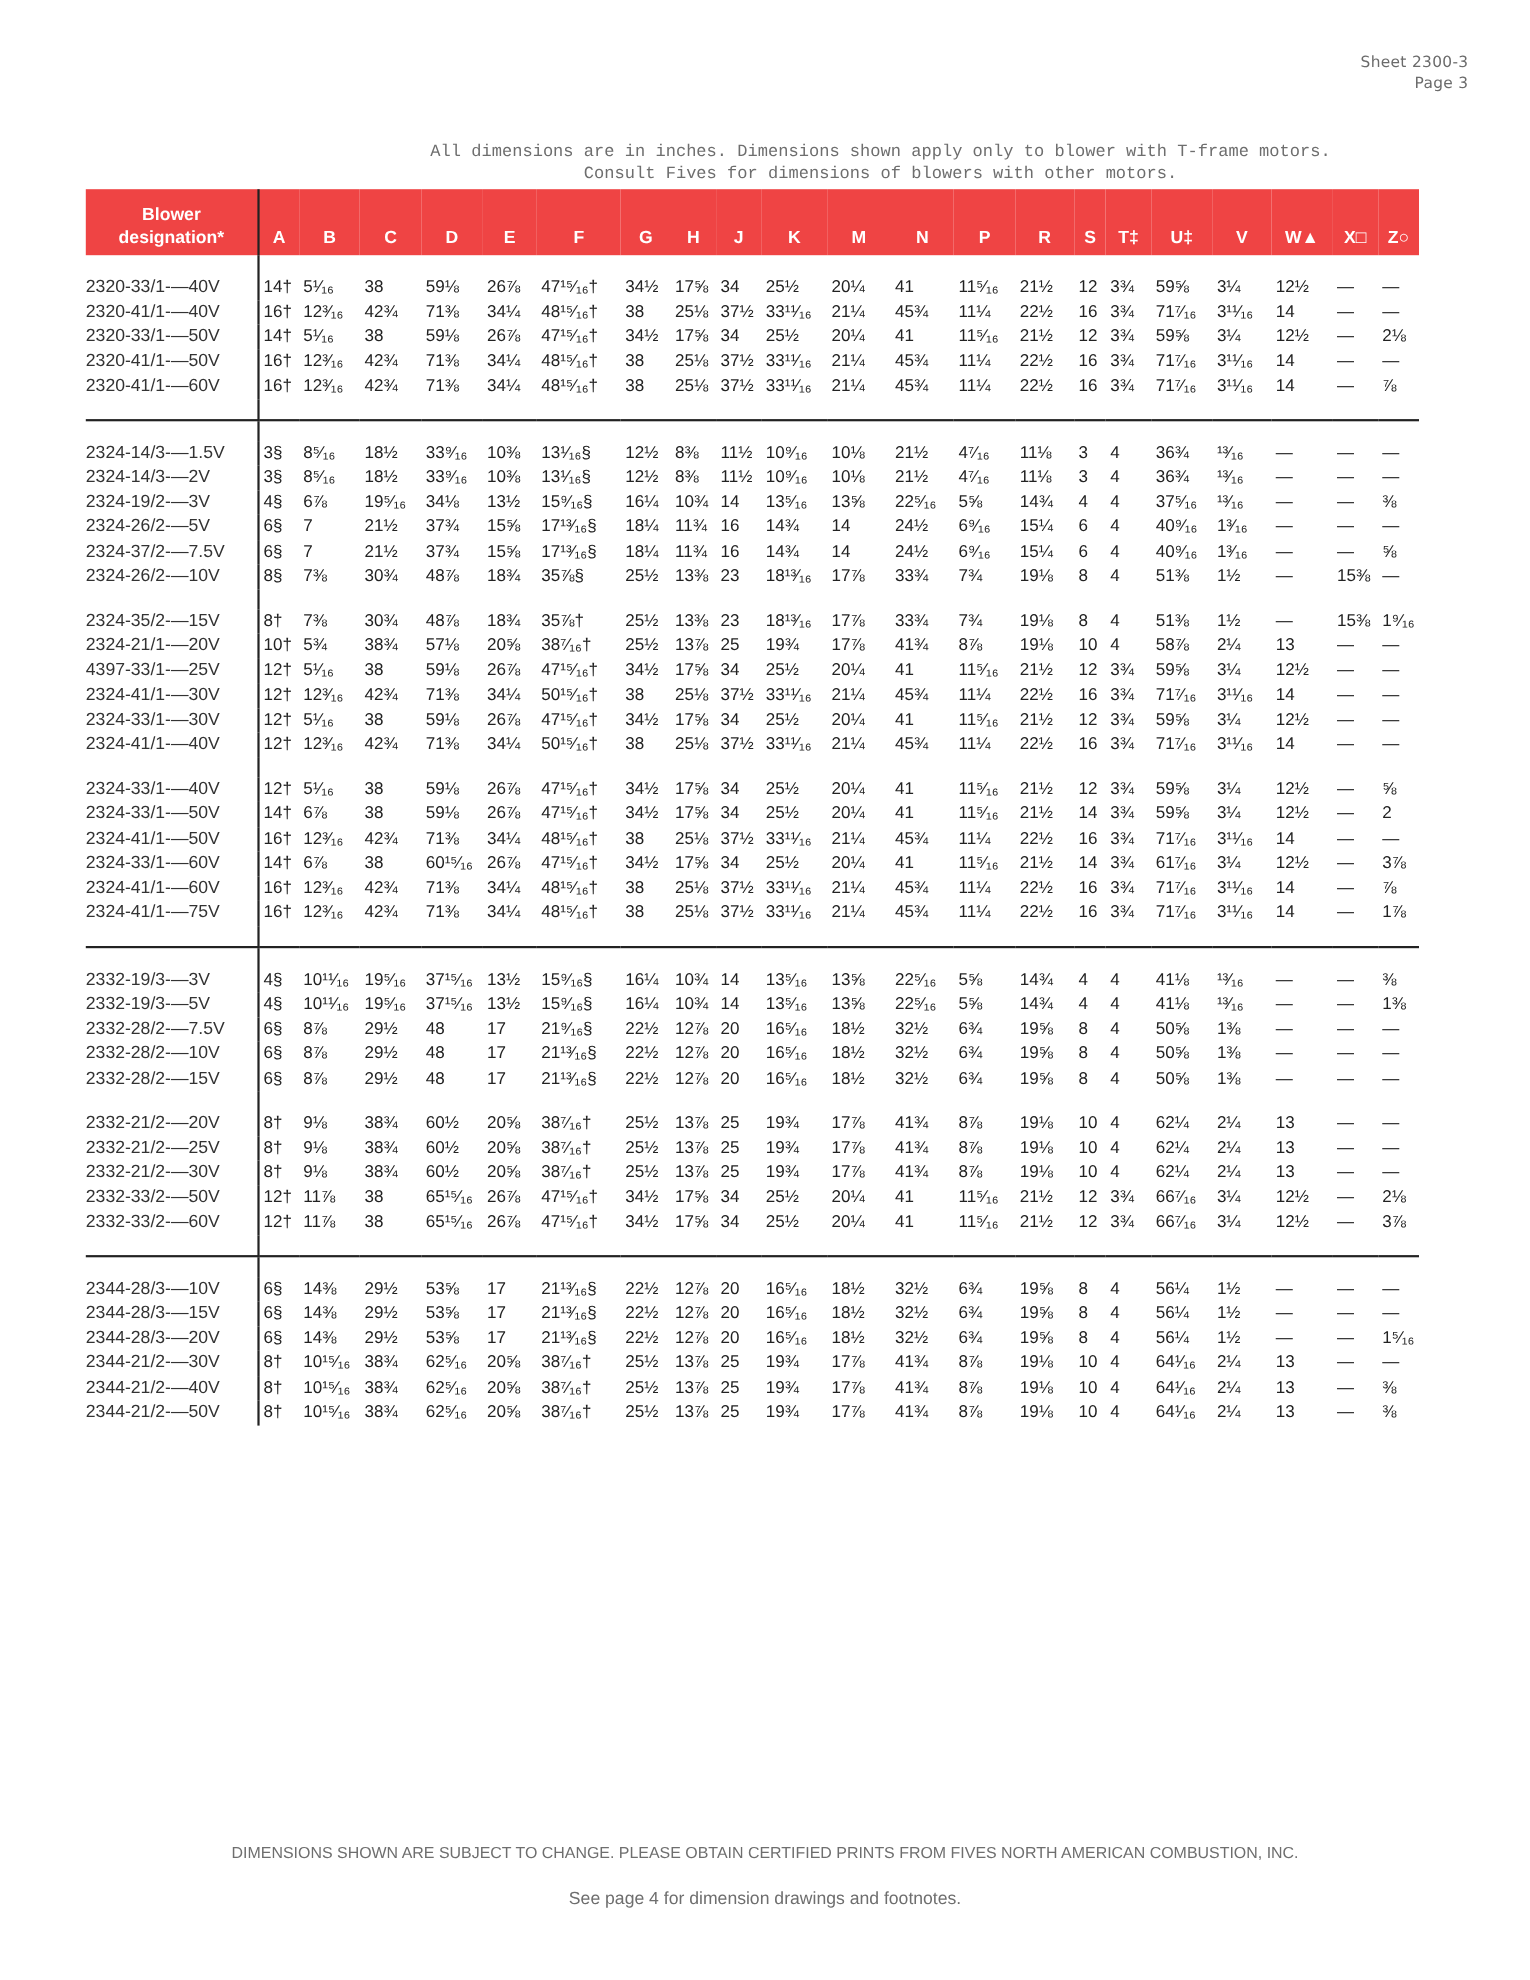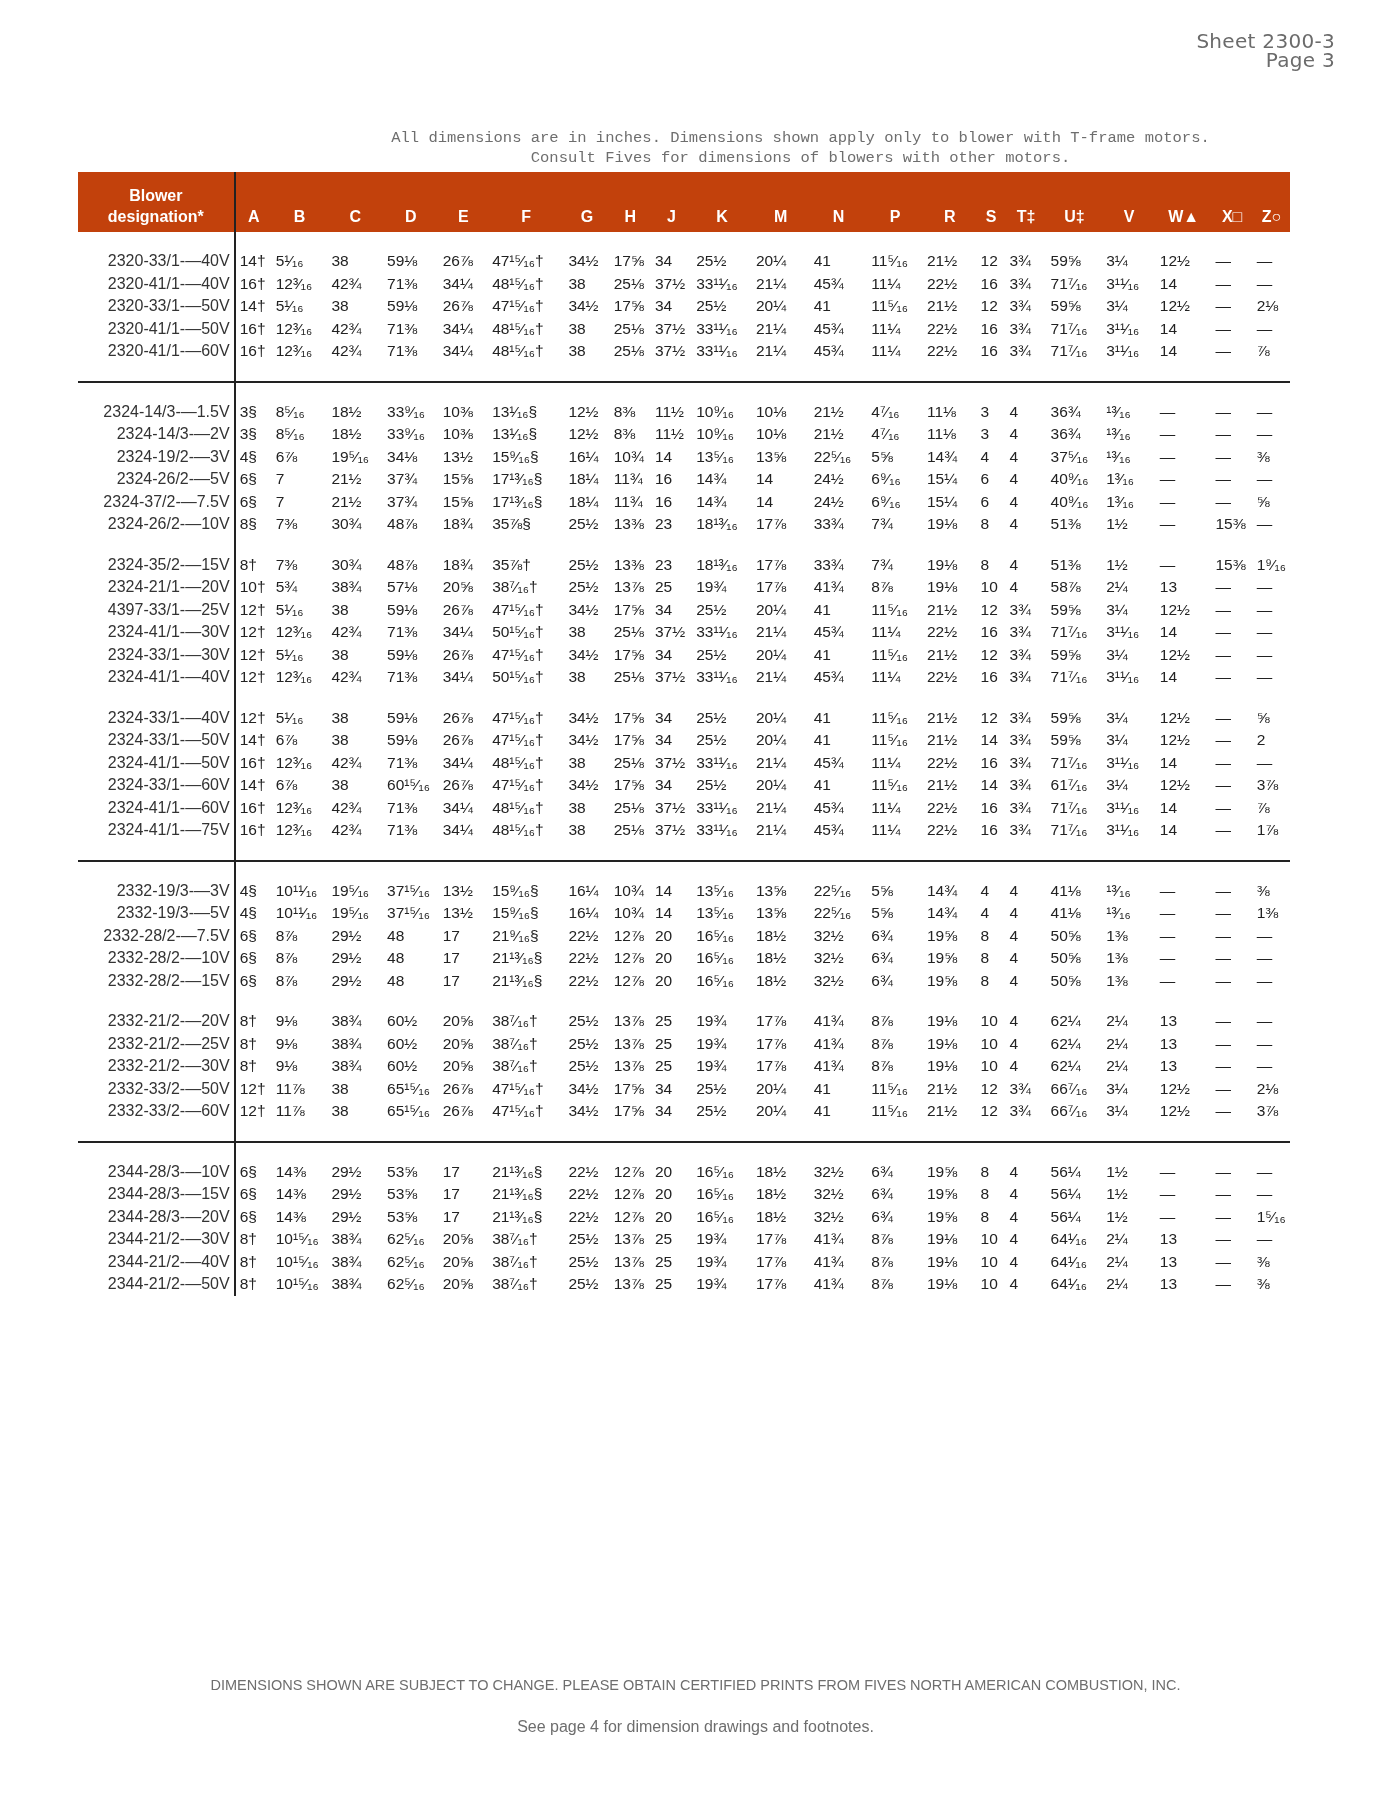--- a/index.html
+++ b/index.html
@@ -1,24 +1,24 @@
 <!DOCTYPE html>
 <html><head>
 <meta charset="utf-8">
 <style>
   html, body { margin: 0; padding: 0; background: #ffffff; }
   body { width: 1391px; height: 1800px; position: relative; font-family: "Liberation Sans", sans-serif; color: #222; overflow: hidden; }
-  .sheet-id { position: absolute; right: 56px; top: 32px; text-align: right; font-family: "DejaVu Sans", sans-serif; font-size: 20px; color: #6b6b6b; line-height: 19px; letter-spacing: 0.3px; }
+  .sheet-id { position: absolute; right: 56px; top: 48px; text-align: right; font-family: "DejaVu Sans", sans-serif; font-size: 14px; color: #6b6b6b; line-height: 19px; letter-spacing: 0.3px; }
   .intro { position: absolute; left: 0; width: 1391px; top: 128px; text-align: center; font-size: 15.5px; color: #6e6e6e; line-height: 20px; font-family: Liberation Mono, monospace; }
   .intro .l1 { padding-left: 210px; }
   table.dims { position: absolute; left: 78px; top: 172px; width: 1212px; border-collapse: collapse; table-layout: fixed; font-family: "Liberation Sans", sans-serif; font-size: 15.5px; color: #222; }
-  table.dims thead th { background: #c2410c; color: #fff; font-weight: bold; font-size: 16px; height: 54px; vertical-align: bottom; padding: 0 0 6px 0; text-align: center; }
+  table.dims thead th { background: #ef4444; color: #fff; font-weight: bold; font-size: 16px; height: 54px; vertical-align: bottom; padding: 0 0 6px 0; text-align: center; }
   table.dims thead th.desig { line-height: 21px; padding-bottom: 5px; border-right: 2px solid #222; }
   table.dims td { height: 22.5px; padding: 0; white-space: nowrap; text-align: left; line-height: 22.5px; }
-  table.dims td.desig { text-align: right; padding-right: 4px; border-right: 2px solid #222; font-size: 16px; color: #333; }
+  table.dims td.desig { padding-right: 4px; border-right: 2px solid #222; font-size: 16px; color: #333; }
   table.dims td.num { padding-left: 4px; }
   table.dims tr.spacer td { height: 18px; }
   table.dims tr.spacer-rule td { height: 18px; border-bottom: 2px solid #222; }
   table.dims tr.spacer-rule td.desig { border-bottom: 2px solid #222; }
   .footer { position: absolute; left: 0; width: 1391px; top: 1676px; text-align: center; color: #6e6e6e; }
   .footer .caps { font-size: 14.5px; line-height: 18px; }
   .footer .see { font-size: 16px; margin-top: 24px; }
 </style>
 </head>
 <body>

